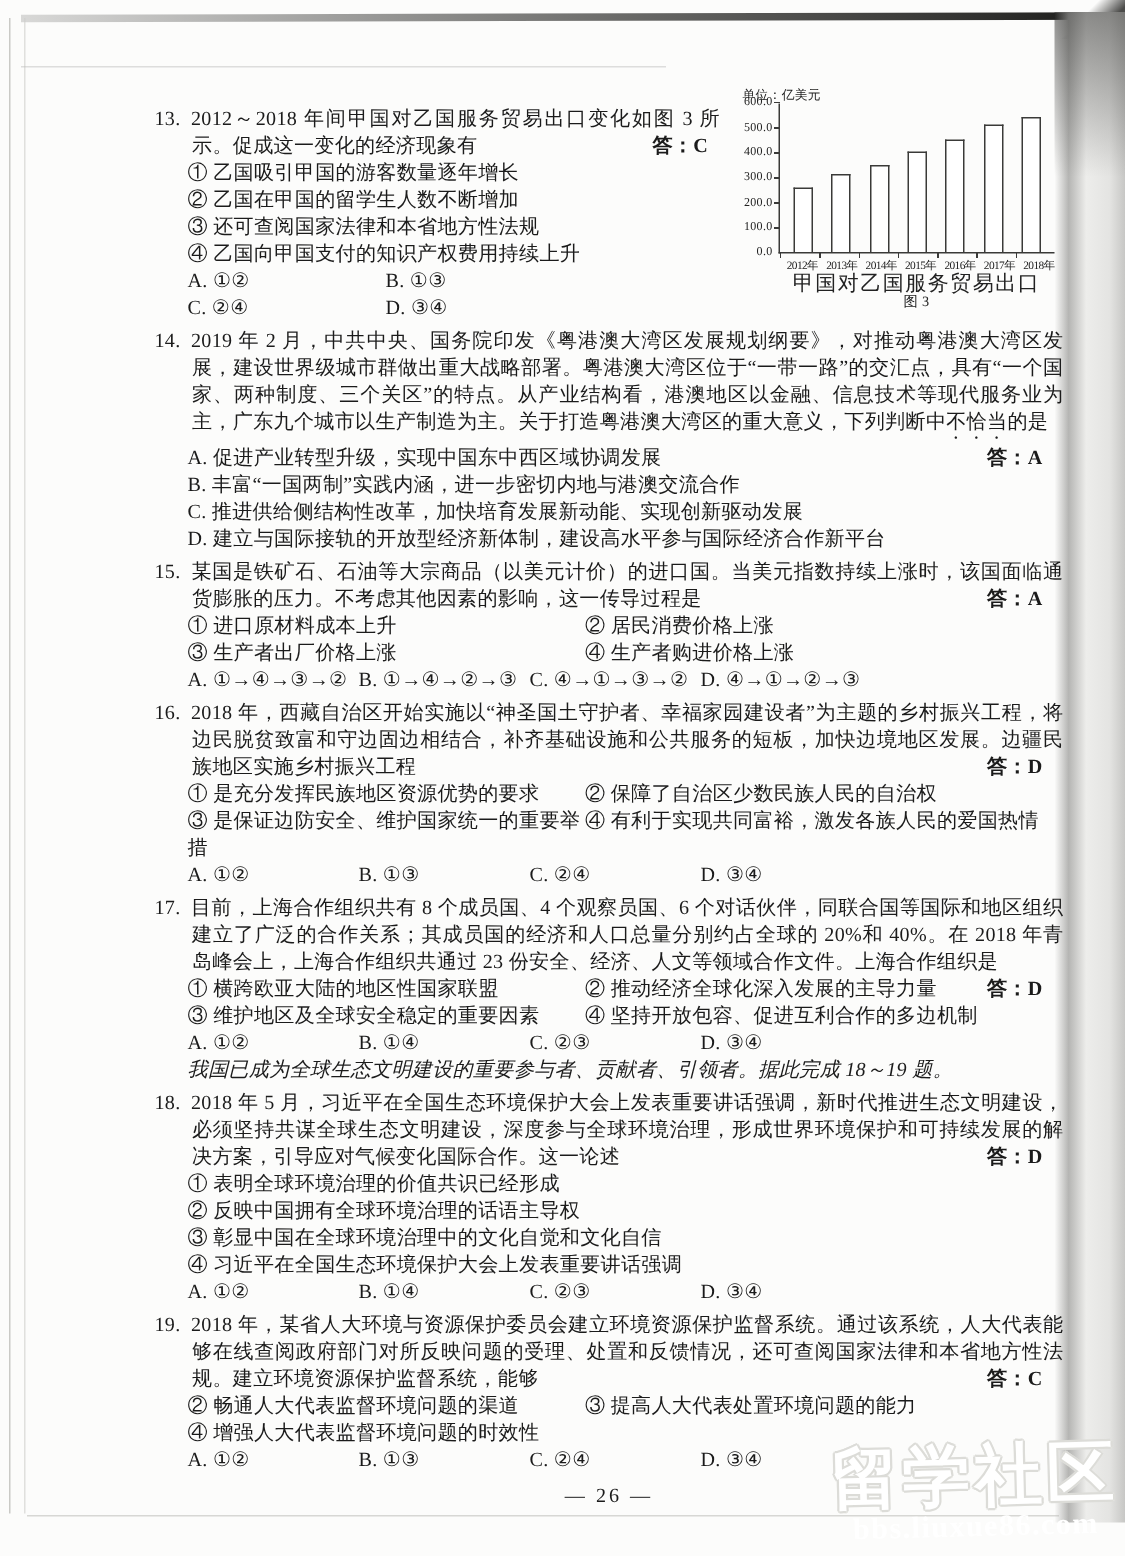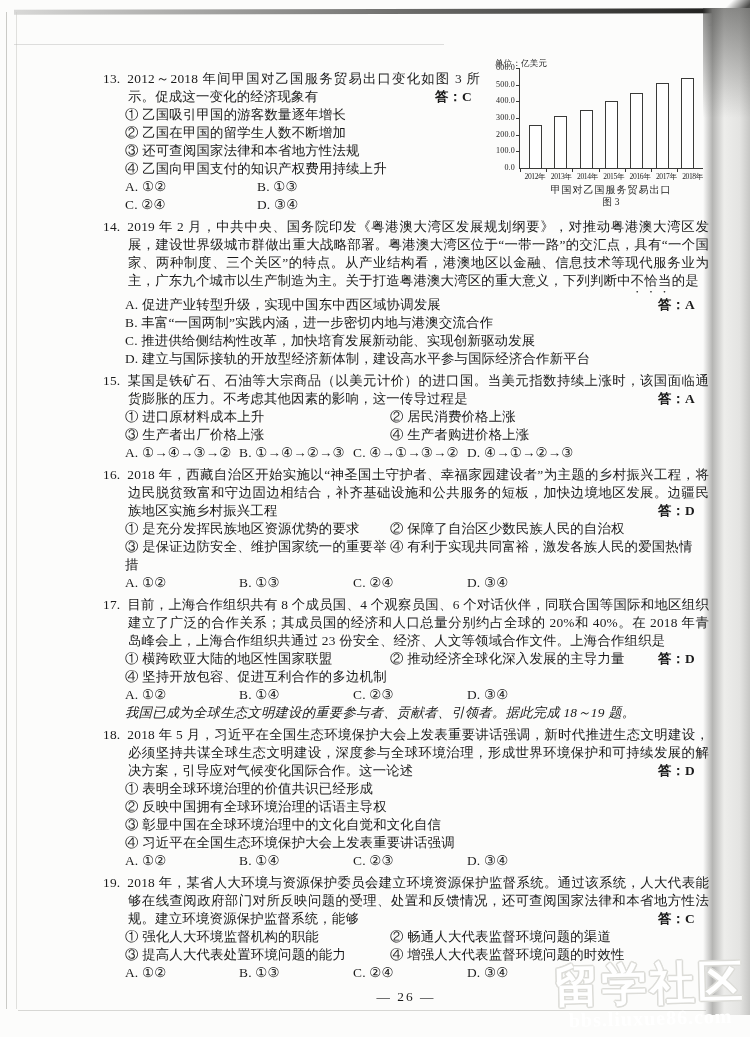--- a/index.html
+++ b/index.html
@@ -73,21 +73,21 @@
   }
   .plot::after { 
     content:""; position:absolute; left:0; right:0; bottom:-4px; height:4px;
     background:repeating-linear-gradient(to right, #3a3a38 0 1px, transparent 1px 26.2px);
   }
   .bars { position:absolute; left:0; right:0; top:0; bottom:0; display:flex; align-items:flex-end; justify-content:space-around; padding:0 3px; }
   .bar { width:13px; background:#ffffff; border:1px solid #3a3a38; border-bottom:none; }
   .ytick { position:absolute; right:calc(100% + 5px); transform:translateY(50%); font-size:8px; line-height:1; white-space:nowrap; }
   .xlabels { display:flex; justify-content:space-around; margin-left:30px; width:184px; margin-top:3px; }
   .xcat { flex:1; text-align:right; font-size:7.6px; line-height:9px; white-space:nowrap; letter-spacing:-.4px; }
-  .chart-title { margin-left:30px; width:184px; text-align:center; font-size:10px; line-height:13px; margin-top:2px; letter-spacing:1px; }
+  .chart-title { margin-left:30px; width:184px; text-align:center; font-size:14px; line-height:13px; margin-top:2px; letter-spacing:1px; }
   .chart-caption { margin-left:30px; width:184px; text-align:center; font-size:9.5px; line-height:13px; }
 
   
   .pagenum { text-align:center; margin-top:6px; letter-spacing:2px; }
   .watermark { position:absolute; right:4px; bottom:8px; text-align:center; transform:rotate(-1.5deg); pointer-events:none; }
   .wm-title {
     font-size:45px; font-weight:900; line-height:46px; letter-spacing:3px; color:#ffffff;
     text-shadow:-1.5px 0 #dcdcd8, 1.5px 0 #dcdcd8, 0 -1.5px #dcdcd8, 0 1.5px #dcdcd8,
                 -1px -1px #e2e2de, 1px 1px #e2e2de, -1px 1px #e2e2de, 1px -1px #e2e2de;
   }
@@ -199,20 +199,21 @@
       <span>C. ②④</span>
       <span>D. ③④</span>
     </div>
   </div>
 
   <div class="q">
     <p class="stem"><span class="qnum">17.</span><span>目前，上海合作组织共有 8 个成员国、4 个观察员国、6 个对话伙伴，同联合国等国际和地区组织建立了广泛的合作关系；其成员国的经济和人口总量分别约占全球的 20%和 40%。在 2018 年青岛峰会上，上海合作组织共通过 23 份安全、经济、人文等领域合作文件。上海合作组织是</span><span class="ans">答：D</span></p>
     <div class="items items-2col">
       <div>① 横跨欧亚大陆的地区性国家联盟</div>
       <div>② 推动经济全球化深入发展的主导力量</div>
+      <div>③ 维护地区及全球安全稳定的重要因素</div>
       <div>④ 坚持开放包容、促进互利合作的多边机制</div>
     </div>
     <div class="choices4">
       <span>A. ①②</span>
       <span>B. ①④</span>
       <span>C. ②③</span>
       <span>D. ③④</span>
     </div>
     <div class="note">我国已成为全球生态文明建设的重要参与者、贡献者、引领者。据此完成 18～19 题。</div>
   </div>
@@ -229,21 +230,20 @@
       <span>A. ①②</span>
       <span>B. ①④</span>
       <span>C. ②③</span>
       <span>D. ③④</span>
     </div>
   </div>
 
   <div class="q">
     <p class="stem"><span class="qnum">19.</span><span>2018 年，某省人大环境与资源保护委员会建立环境资源保护监督系统。通过该系统，人大代表能够在线查阅政府部门对所反映问题的受理、处置和反馈情况，还可查阅国家法律和本省地方性法规。建立环境资源保护监督系统，能够</span><span class="ans">答：C</span></p>
     <div class="items items-2col">
-      <div>① 强化人大环境监督机构的职能</div>
       <div>② 畅通人大代表监督环境问题的渠道</div>
       <div>③ 提高人大代表处置环境问题的能力</div>
       <div>④ 增强人大代表监督环境问题的时效性</div>
     </div>
     <div class="choices4">
       <span>A. ①②</span>
       <span>B. ①③</span>
       <span>C. ②④</span>
       <span>D. ③④</span>
     </div>

